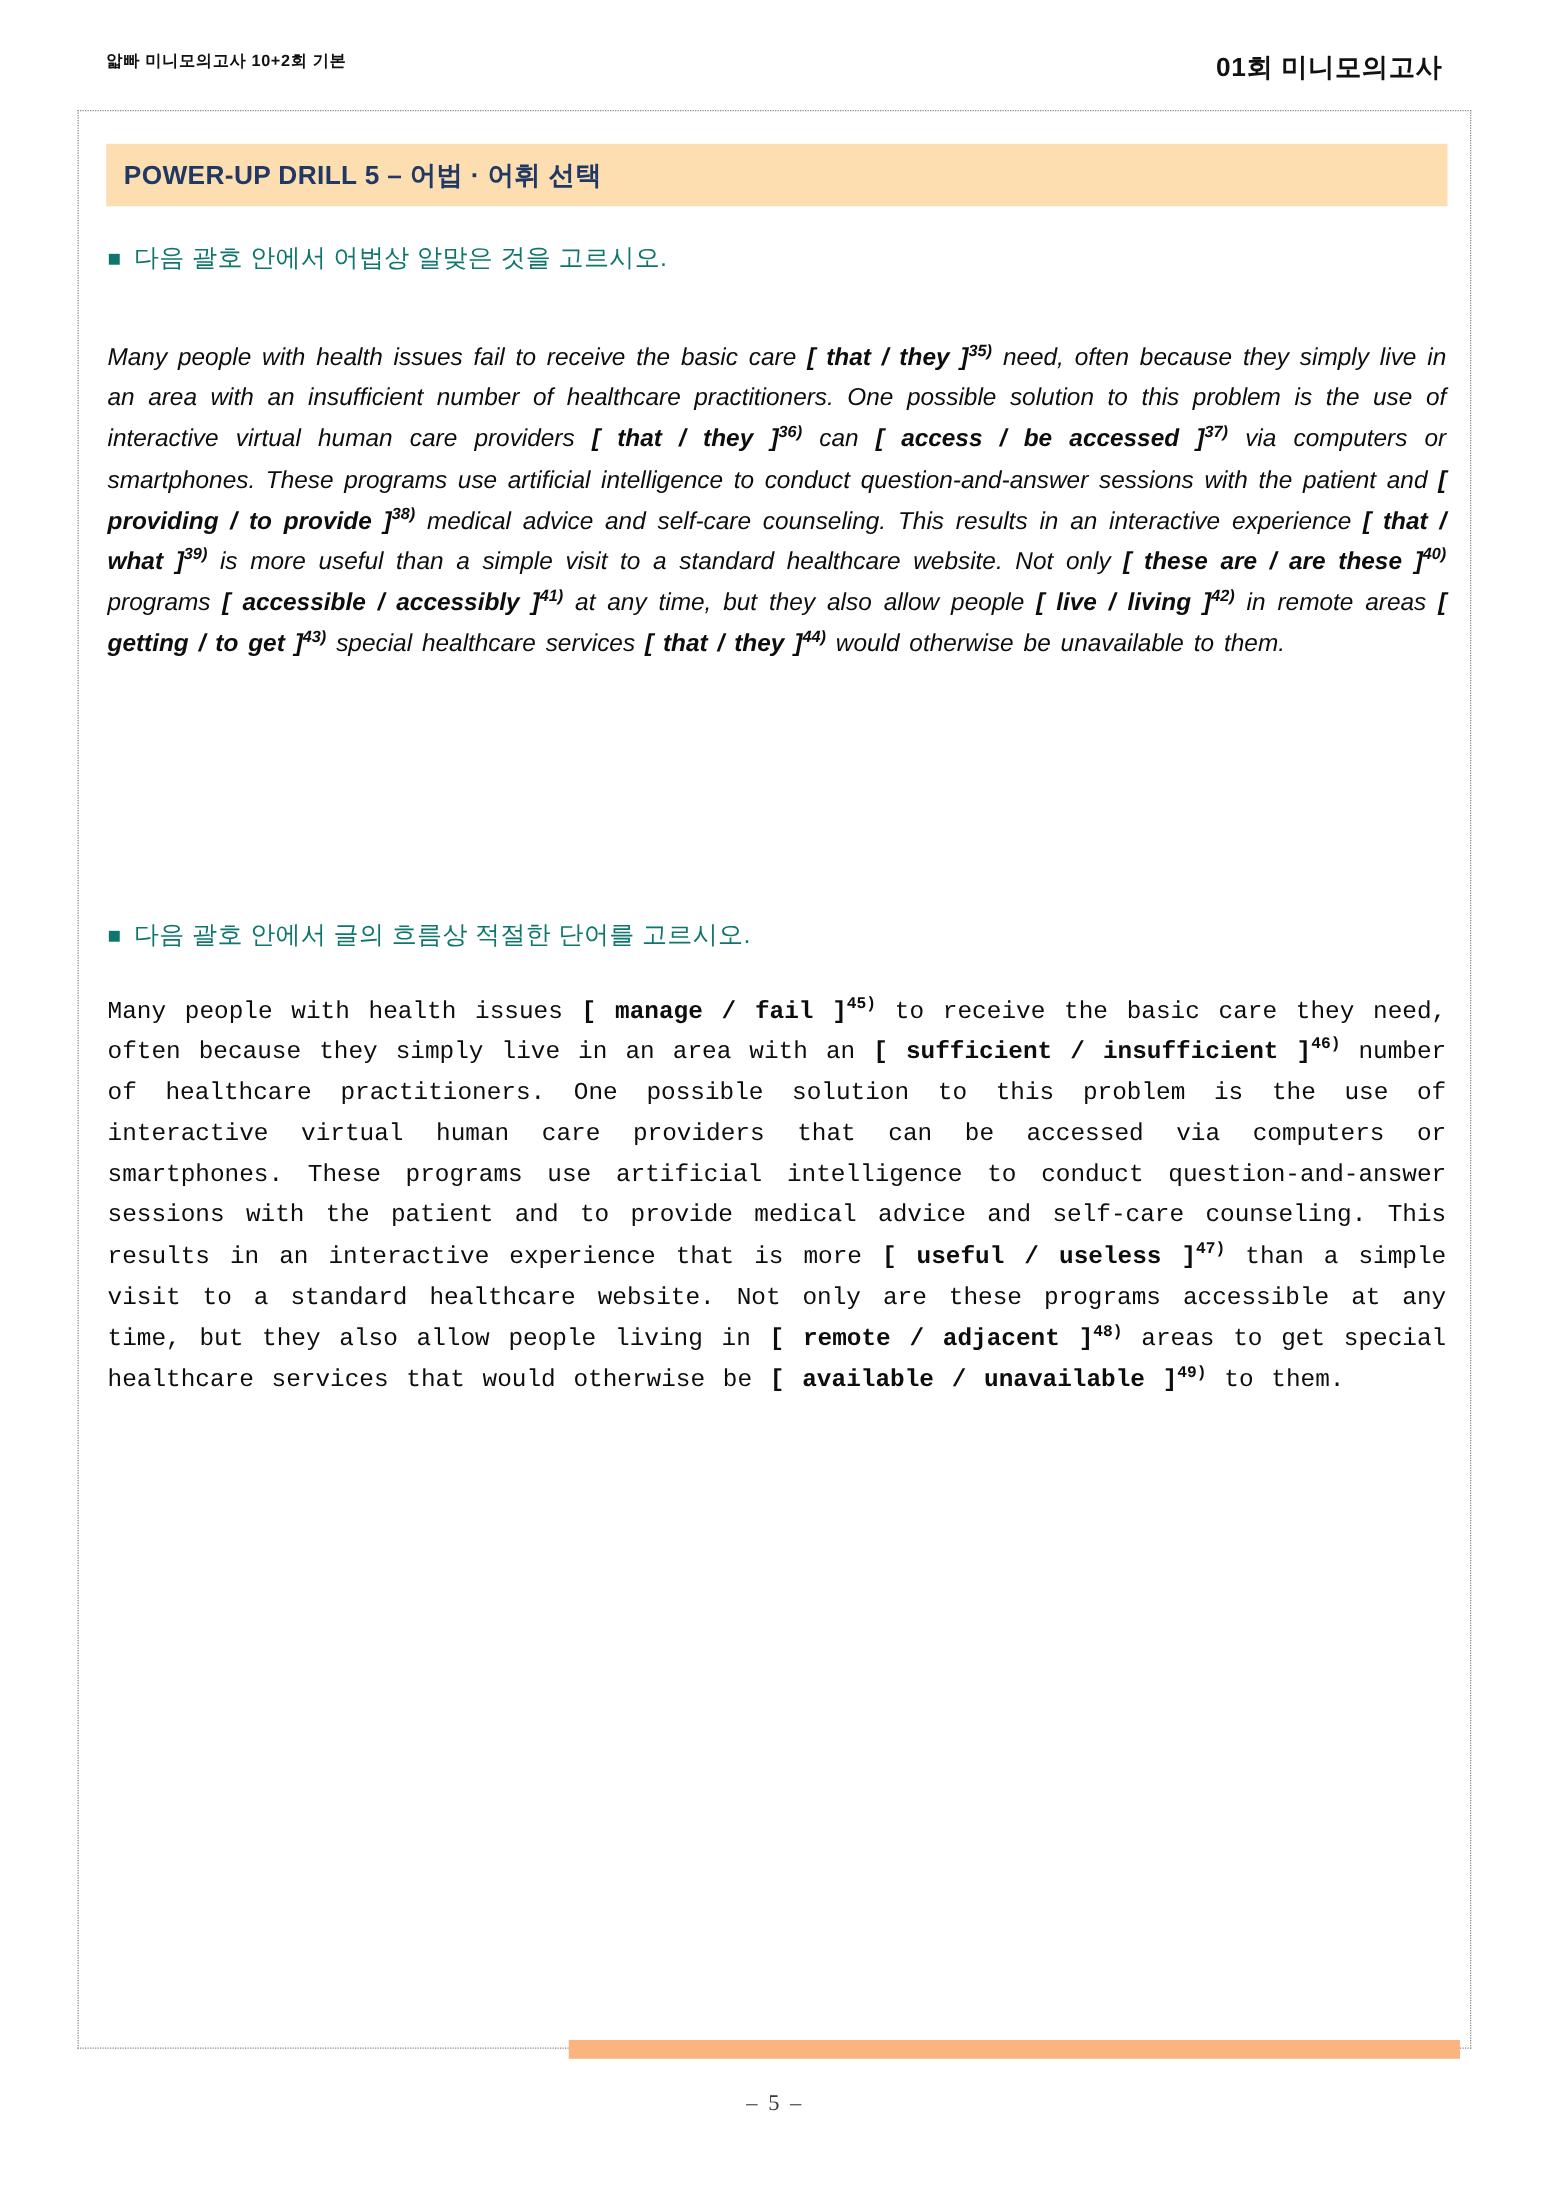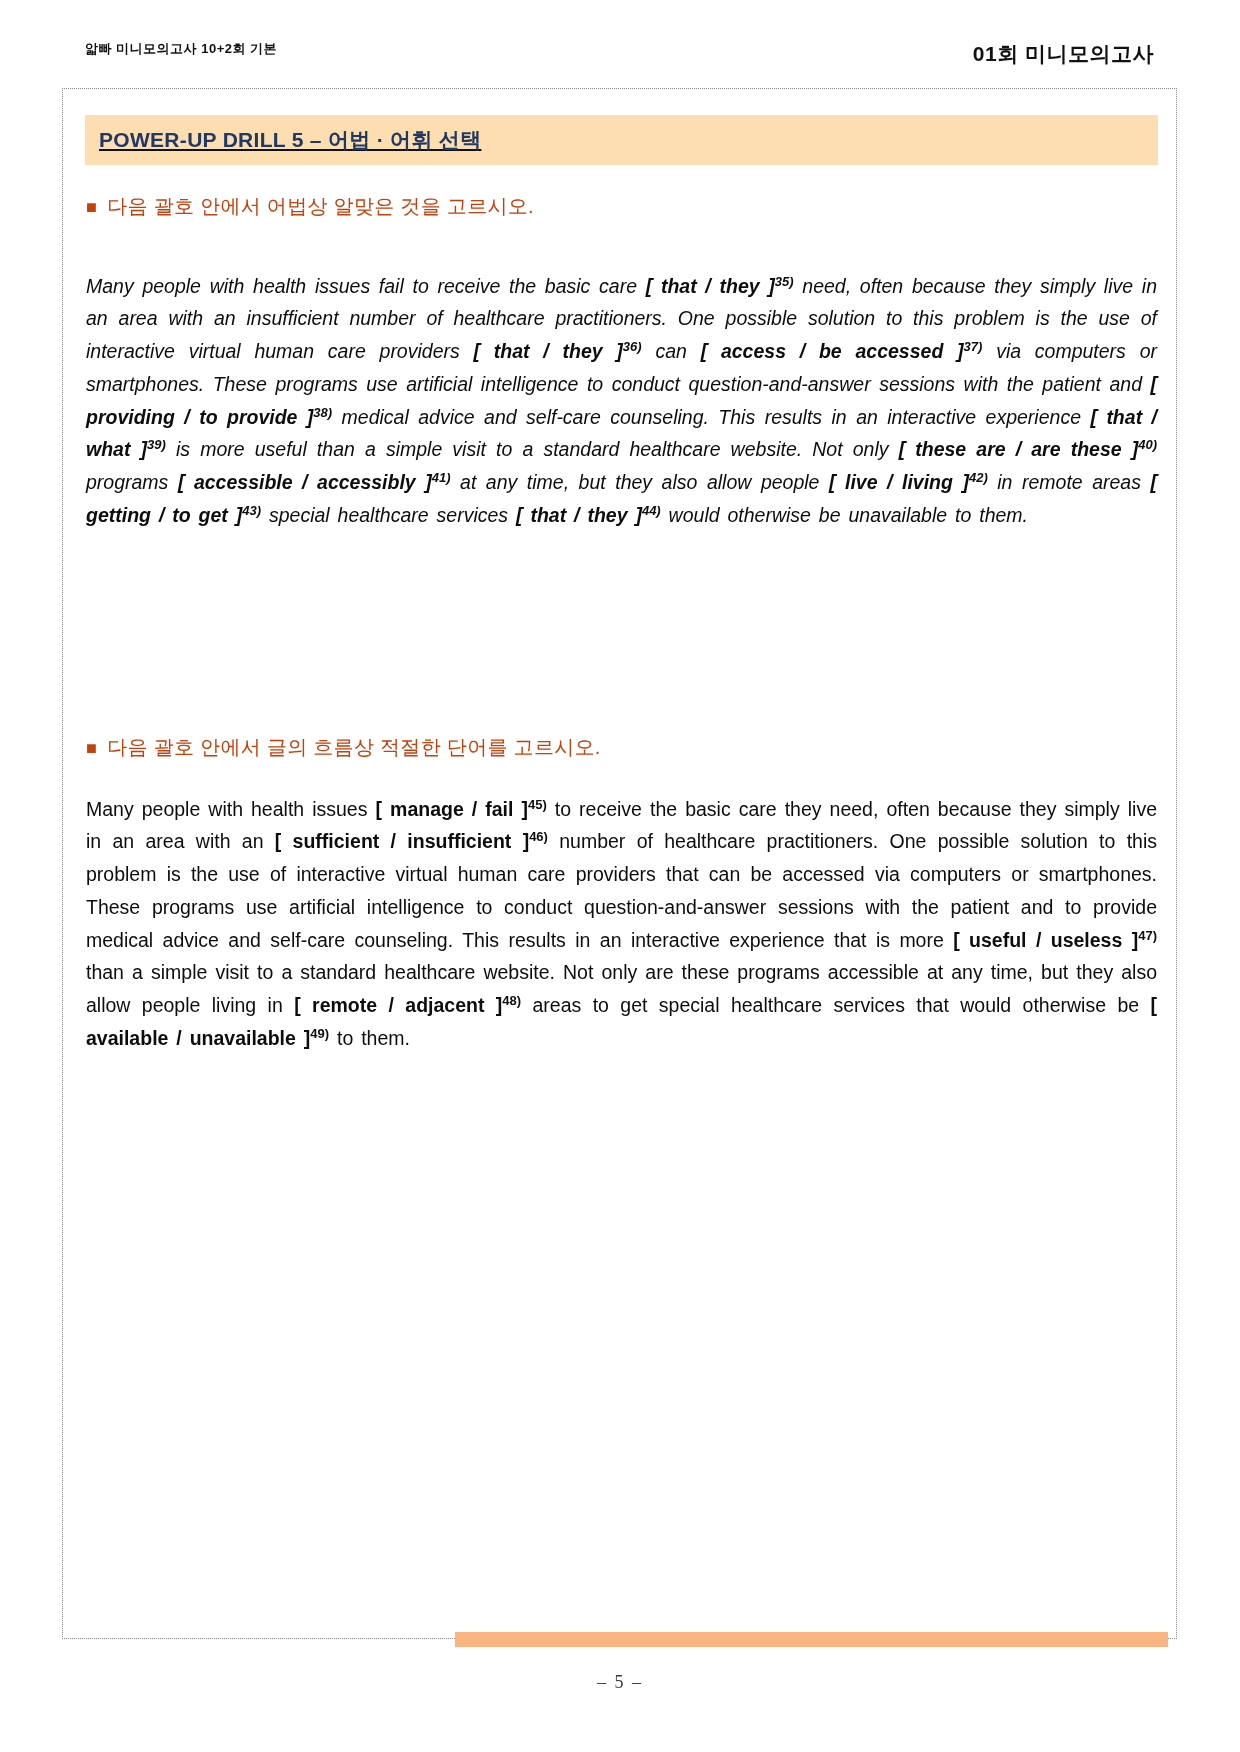--- a/index.html
+++ b/index.html
@@ -16,32 +16,32 @@
   .content-box {
     position:absolute; left:62px; top:88px; width:1115px; height:1551px;
     border:1px dotted #8a8a8a; box-sizing:border-box;
   }
   .banner {
     position:absolute; left:22px; right:18px; top:26px; height:50px;
     background:#FDDEB0; display:flex; align-items:center; padding-left:14px; box-sizing:border-box;
   }
   .banner-title { font-size:21px; font-weight:700; color:#1F3864; letter-spacing:0.3px; }
 
-  .sec-head { position:absolute; left:23px; right:22px; font-size:20px; color:#c2410c; letter-spacing:0.3px; }
+  .sec-head { position:absolute; left:23px; right:22px; font-size:20px; color:#0f766e; letter-spacing:0.3px; }
   .sec-head .sq { font-size:18px; margin-right:10px; }
   .sec1-head { top:104px; }
   .sec2-head { top:645px; }
 
   .passage {
     position:absolute; left:23px; width:1071px;
     font-size:19.5px; line-height:32.8px; text-align:justify;
     word-spacing:2.5px; color:#0d0d0d;
   }
   .passage1 { top:161px;font-style:italic; }
-  .passage2 { top:684px; }
+  .passage2 { top:684px;font-family:Liberation Mono, monospace; }
   .passage .opt { font-weight:700; }
   .passage sup.num { font-weight:700; font-size:13px; line-height:0; }
 
   
   .footer-bar { position:absolute; left:455px; top:1632px; width:713px; height:15px; background:#F9B47F; }
   .slogan {
     position:absolute; left:85px; top:1662px; font-size:23px; font-weight:700; font-style:italic;
     color:#1E3A5F; letter-spacing:0.5px;
   }
   .page-num {
@@ -52,21 +52,21 @@
 </head>
 <body>
 
 <div class="page">
 
   <div class="hdr-left">앏빠 미니모의고사 10+2회 기본</div>
   <div class="hdr-right">01회 미니모의고사</div>
 
   <div class="content-box">
 
-    <div class="banner" style="background: rgb(253, 222, 176); text-decoration: underline;">
+    <div class="banner" style="background: rgb(253, 222, 176);">
       <span class="banner-title" style="color: rgb(31, 56, 100);">POWER-UP DRILL 5 – 어법 · 어휘 선택</span>
     </div>
 
     <div class="sec-head sec1-head">
       <span class="sq">■</span><span>다음 괄호 안에서 어법상 알맞은 것을 고르시오.</span>
     </div>
 
     <p class="passage passage1"><span>Many people with health issues fail to receive the basic care </span><span class="opt">[ that / they ]</span><sup class="num">35)</sup><span> need, often because they simply live in an area with an insufficient number of healthcare practitioners. One possible solution to this problem is the use of interactive virtual human care providers </span><span class="opt">[ that / they ]</span><sup class="num">36)</sup><span> can </span><span class="opt">[ access / be accessed ]</span><sup class="num">37)</sup><span> via computers or smartphones. These programs use artificial intelligence to conduct question-and-answer sessions with the patient and </span><span class="opt">[ providing / to provide ]</span><sup class="num">38)</sup><span> medical advice and self-care counseling. This results in an interactive experience </span><span class="opt">[ that / what ]</span><sup class="num">39)</sup><span> is more useful than a simple visit to a standard healthcare website. Not only </span><span class="opt">[ these are / are these ]</span><sup class="num">40)</sup><span> programs </span><span class="opt">[ accessible / accessibly ]</span><sup class="num">41)</sup><span> at any time, but they also allow people </span><span class="opt">[ live / living ]</span><sup class="num">42)</sup><span> in remote areas </span><span class="opt">[ getting / to get ]</span><sup class="num">43)</sup><span> special healthcare services </span><span class="opt">[ that / they ]</span><sup class="num">44)</sup><span> would otherwise be unavailable to them.</span></p>
 
     <div class="sec-head sec2-head">

